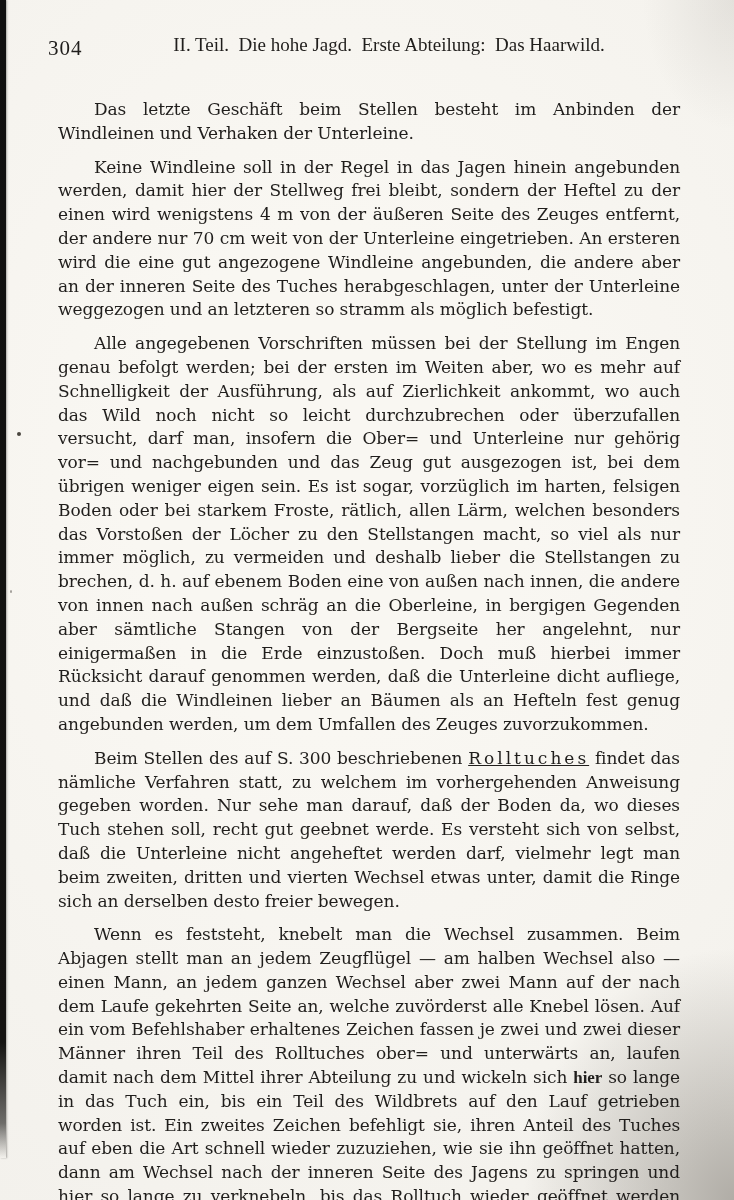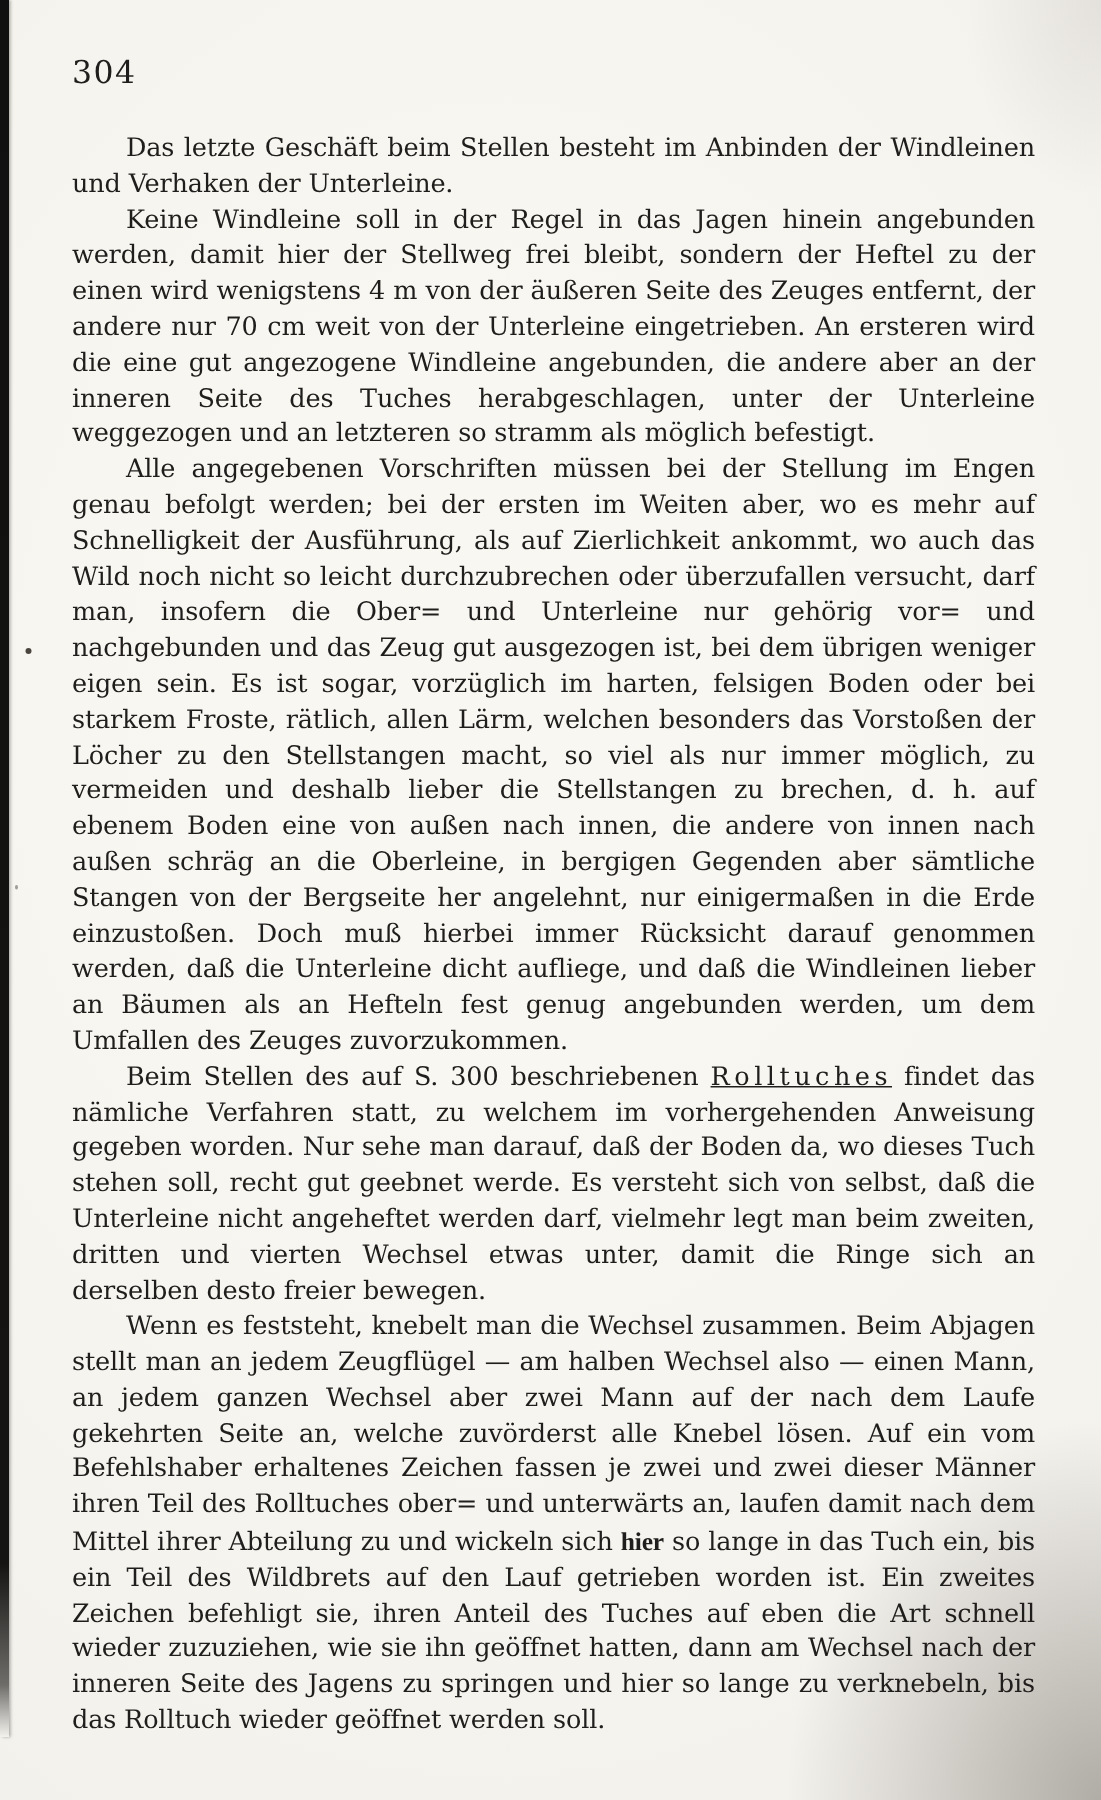--- a/index.html
+++ b/index.html
@@ -23,52 +23,54 @@
     width: 6px; height: 1158px;
     background: linear-gradient(to bottom, #101010 0%, #151412 90%, rgba(21,20,18,0.6) 97%, rgba(21,20,18,0) 100%);
     box-shadow: 1px 0 2px rgba(30,28,25,0.35);
   }
   .speck { position: absolute; background: #4a463f; border-radius: 50%; }
   .speck.s1 { left: 17px; top: 432px; width: 4px; height: 4px; }
   .speck.s2 { left: 10px; top: 590px; width: 2px; height: 3px; opacity: .5; }
   .header-row {
     position: absolute; left: 48px; right: 44px; top: 34px;
     height: 28px;
+    font-family: Liberation Serif, serif;
   }
   .page-number {
     position: absolute; left: 0; top: 2px;
     font-size: 21px; letter-spacing: 1px;
   }
   .running-header {
     position: absolute; left: 70px; right: 30px; top: 0;
     text-align: center;
     font-size: 19px;
     white-space: pre;
   }
   .body-text {
     position: absolute; left: 48px; top: 88px; width: 642px;
     font-size: 17px;
     line-height: 23.8px;
     text-align: justify;
     letter-spacing: -0.1px;
   }
-  .para { margin: 0; text-indent: 36px; }
+  .para { margin: 10px; text-indent: 36px; }
   .spaced { letter-spacing: 3px; text-decoration: underline; }
   .bold { font-weight: bold; font-family: Liberation Serif, serif; }
 </style>
 </head>
 <body>
 
 <div class="page">
   <div class="edge-strip"></div>
   <div class="speck s1"></div>
   <div class="speck s2"></div>
 
   <div class="header-row">
     <div class="page-number">304</div>
+    <div class="running-header">II. Teil.  Die hohe Jagd.  Erste Abteilung:  Das Haarwild.</div>
   </div>
 
   <div class="body-text">
       <p class="para"><span>Das letzte Geschäft beim Stellen besteht im Anbinden der Windleinen und Verhaken der Unterleine.</span></p>
       <p class="para"><span>Keine Windleine soll in der Regel in das Jagen hinein angebunden werden, damit hier der Stellweg frei bleibt, sondern der Heftel zu der einen wird wenigstens 4 m von der äußeren Seite des Zeuges entfernt, der andere nur 70 cm weit von der Unterleine eingetrieben. An ersteren wird die eine gut angezogene Windleine angebunden, die andere aber an der inneren Seite des Tuches herabgeschlagen, unter der Unterleine weggezogen und an letzteren so stramm als möglich befestigt.</span></p>
       <p class="para"><span>Alle angegebenen Vorschriften müssen bei der Stellung im Engen genau befolgt werden; bei der ersten im Weiten aber, wo es mehr auf Schnelligkeit der Ausführung, als auf Zierlichkeit ankommt, wo auch das Wild noch nicht so leicht durchzubrechen oder überzufallen versucht, darf man, insofern die Ober= und Unterleine nur gehörig vor= und nachgebunden und das Zeug gut ausgezogen ist, bei dem übrigen weniger eigen sein. Es ist sogar, vorzüglich im harten, felsigen Boden oder bei starkem Froste, rätlich, allen Lärm, welchen besonders das Vorstoßen der Löcher zu den Stellstangen macht, so viel als nur immer möglich, zu vermeiden und deshalb lieber die Stellstangen zu brechen, d. h. auf ebenem Boden eine von außen nach innen, die andere von innen nach außen schräg an die Oberleine, in bergigen Gegenden aber sämtliche Stangen von der Bergseite her angelehnt, nur einigermaßen in die Erde einzustoßen. Doch muß hierbei immer Rücksicht darauf genommen werden, daß die Unterleine dicht aufliege, und daß die Windleinen lieber an Bäumen als an Hefteln fest genug angebunden werden, um dem Umfallen des Zeuges zuvorzukommen.</span></p>
       <p class="para"><span>Beim Stellen des auf S. 300 beschriebenen </span><span class="spaced">Rolltuches</span><span> findet das nämliche Verfahren statt, zu welchem im vorhergehenden Anweisung gegeben worden. Nur sehe man darauf, daß der Boden da, wo dieses Tuch stehen soll, recht gut geebnet werde. Es versteht sich von selbst, daß die Unterleine nicht angeheftet werden darf, vielmehr legt man beim zweiten, dritten und vierten Wechsel etwas unter, damit die Ringe sich an derselben desto freier bewegen.</span></p>
       <p class="para"><span>Wenn es feststeht, knebelt man die Wechsel zusammen. Beim Abjagen stellt man an jedem Zeugflügel — am halben Wechsel also — einen Mann, an jedem ganzen Wechsel aber zwei Mann auf der nach dem Laufe gekehrten Seite an, welche zuvörderst alle Knebel lösen. Auf ein vom Befehlshaber erhaltenes Zeichen fassen je zwei und zwei dieser Männer ihren Teil des Rolltuches ober= und unterwärts an, laufen damit nach dem Mittel ihrer Abteilung zu und wickeln sich </span><span class="bold">hier</span><span> so lange in das Tuch ein, bis ein Teil des Wildbrets auf den Lauf getrieben worden ist. Ein zweites Zeichen befehligt sie, ihren Anteil des Tuches auf eben die Art schnell wieder zuzuziehen, wie sie ihn geöffnet hatten, dann am Wechsel nach der inneren Seite des Jagens zu springen und hier so lange zu verknebeln, bis das Rolltuch wieder geöffnet werden soll.</span></p>
     </div>
 </div>

